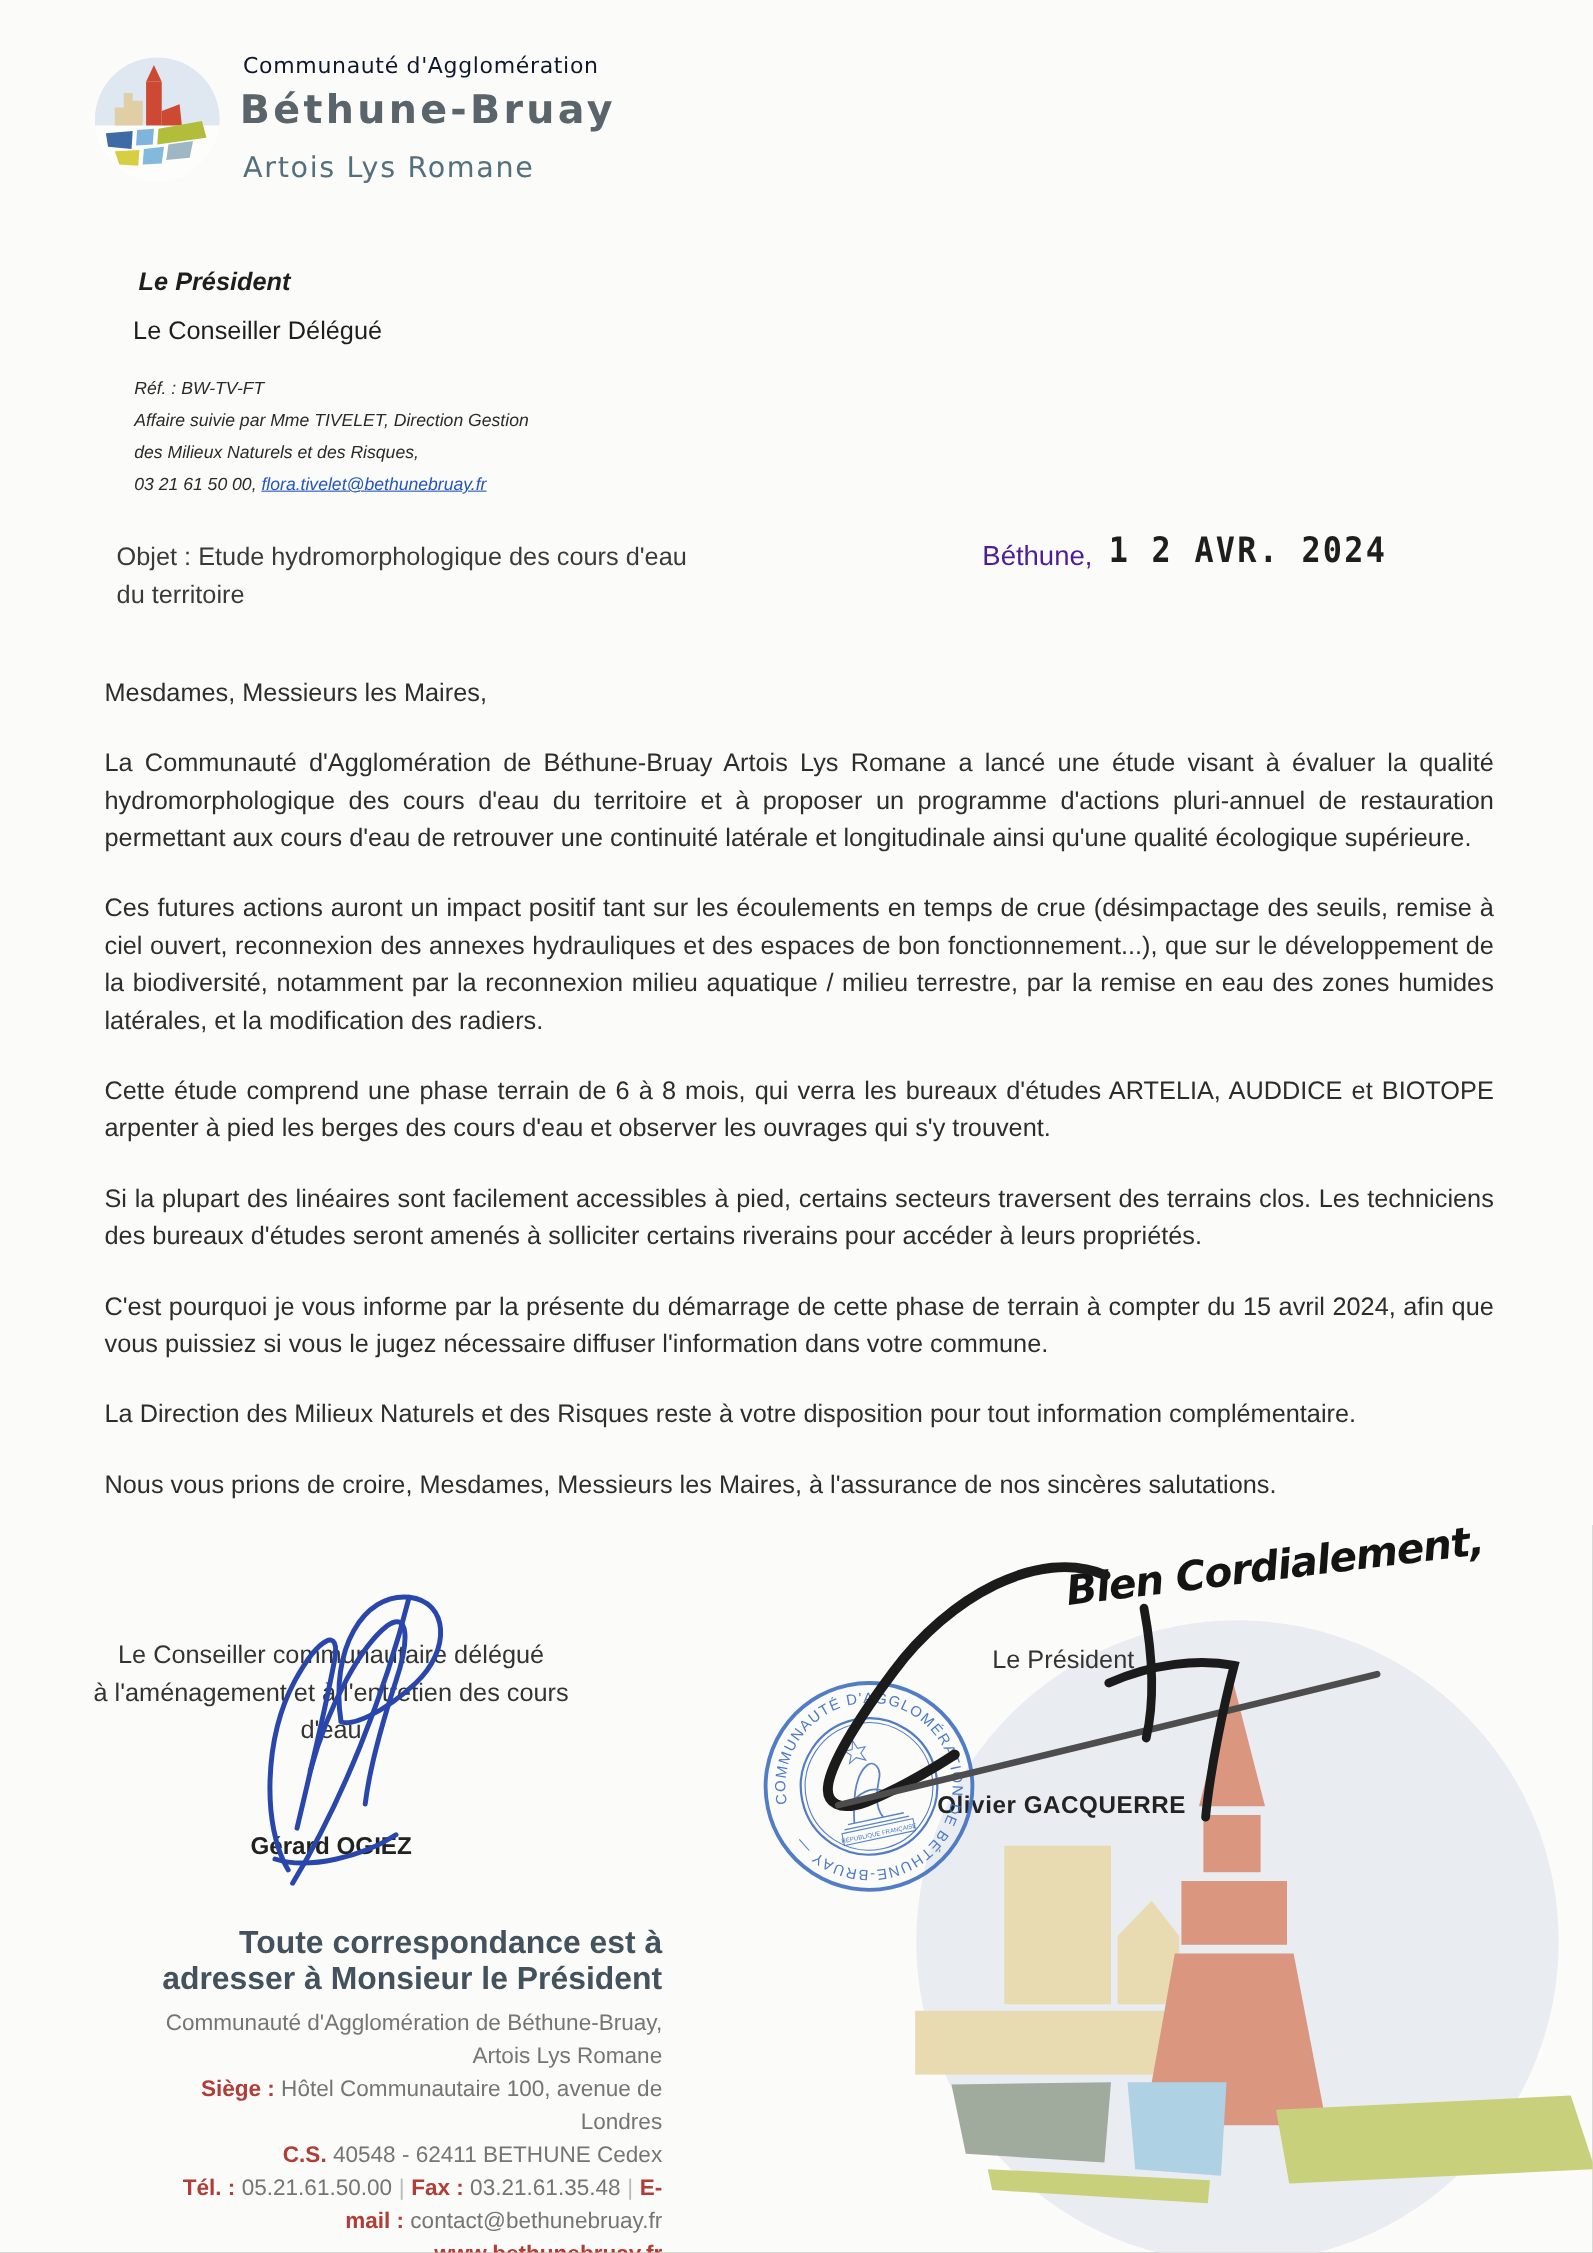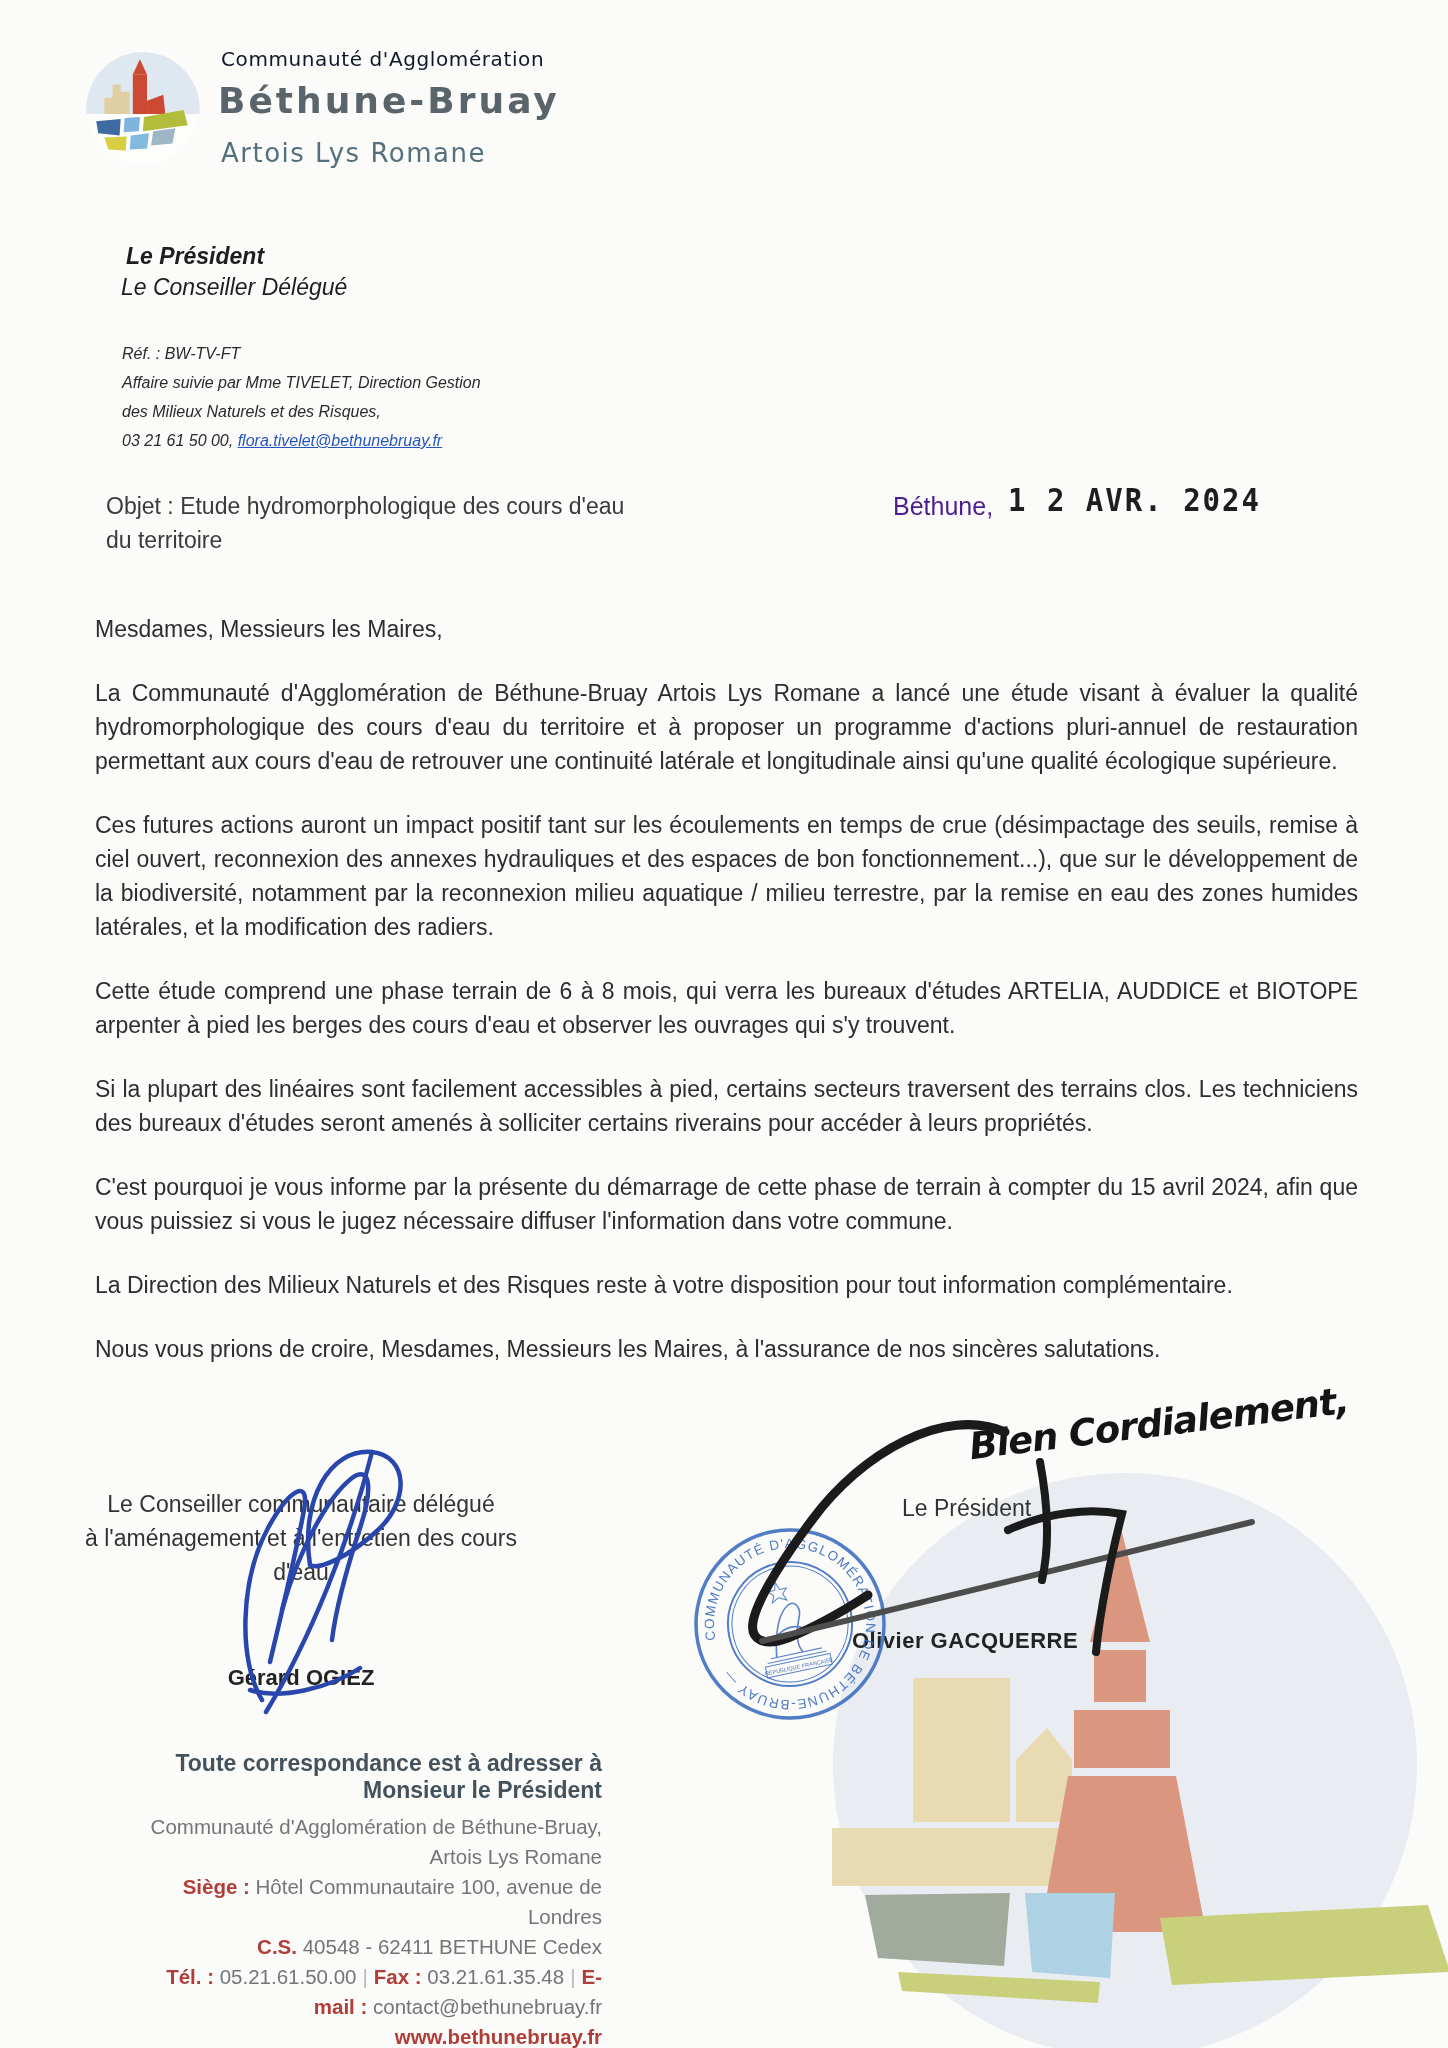--- a/index.html
+++ b/index.html
@@ -11,21 +11,21 @@
   
   .logo-svg{position:absolute;left:84px;top:50px;width:122px;height:124px;}
   .org-line1{position:absolute;left:221px;top:47px;font-family:"DejaVu Sans",sans-serif;
     font-size:20px;color:#0f172a;letter-spacing:.6px;}
   .org-name{position:absolute;left:218px;top:80px;font-family:"DejaVu Sans",sans-serif;
     font-size:36px;font-weight:bold;color:#59646b;letter-spacing:3px;}
   .org-region{position:absolute;left:221px;top:138px;font-family:"DejaVu Sans",sans-serif;
     font-size:26px;color:#54707c;letter-spacing:1.5px;}
   
   .sender-title1{position:absolute;left:126px;top:243px;font-size:23px;font-style:italic;font-weight:bold;color:#1e1e1e;}
-  .sender-title2{position:absolute;left:121px;top:274px;font-size:23px;font-style:italic;color:#1e1e1e;}
+  .sender-title2{position:absolute;left:121px;top:287px;font-size:23px;color:#1e1e1e;}
   .ref-block{position:absolute;left:122px;top:339px;font-size:16px;font-style:italic;line-height:29px;color:#2a2a2a;}
   .ref-block a{color:#2456c0;text-decoration:underline;}
   
   .subject{position:absolute;left:106px;top:489px;font-size:23px;line-height:34px;color:#3a3a3a;}
   .place{position:absolute;left:893px;top:492px;font-size:25px;color:#4c1d95;}
   .date-stamp{position:absolute;left:1008px;top:483px;font-family:"DejaVu Sans Mono",monospace;
     font-size:29px;font-weight:bold;color:#1e1e1e;letter-spacing:2px;transform:scaleY(1.1);}
   
   .body-block{position:absolute;left:95px;top:612px;width:1263px;}
   .body-block p{font-size:23px;line-height:34px;margin:0 0 30px 0;text-align:justify;color:#2d2d2d;}
@@ -36,21 +36,21 @@
   .sign-right-role{position:absolute;left:902px;top:1495px;font-size:23px;color:#333;z-index:2;}
   .sign-right-name{position:absolute;left:852px;top:1628px;font-size:22px;font-weight:bold;color:#232323;z-index:2;letter-spacing:.5px;}
   .handwriting{position:absolute;left:968px;top:1402px;font-family:"DejaVu Sans",sans-serif;
     font-size:37px;font-style:italic;font-weight:600;color:#141414;transform:rotate(-7deg);
     letter-spacing:-1px;z-index:4;white-space:nowrap;}
   .stamp-svg{position:absolute;left:688px;top:1522px;width:204px;height:204px;transform:rotate(-12deg);z-index:3;}
   .sig-overlay{position:absolute;left:0;top:0;width:1448px;height:2048px;z-index:5;pointer-events:none;}
   .watermark-svg{position:absolute;left:810px;top:1470px;width:640px;height:578px;z-index:0;}
   
   .footer{position:absolute;left:140px;top:1750px;width:462px;text-align:right;z-index:2;}
-  .footer .f1{font-size:23px;font-weight:bold;color:#43525c;margin-bottom:8px;}
+  .footer .f1{font-size:29px;font-weight:bold;color:#43525c;margin-bottom:8px;}
   .footer .fl{font-size:20.5px;color:#757575;line-height:30px;}
   .footer .red{color:#b03d37;font-weight:bold;}
   .footer .sep{color:#b9b9b9;font-weight:normal;padding:0 6px;}
   .footer .web{font-size:20.5px;line-height:30px;font-weight:bold;color:#b03d37;}
 </style>
 </head>
 <body>
 
 <div class="page">
 

